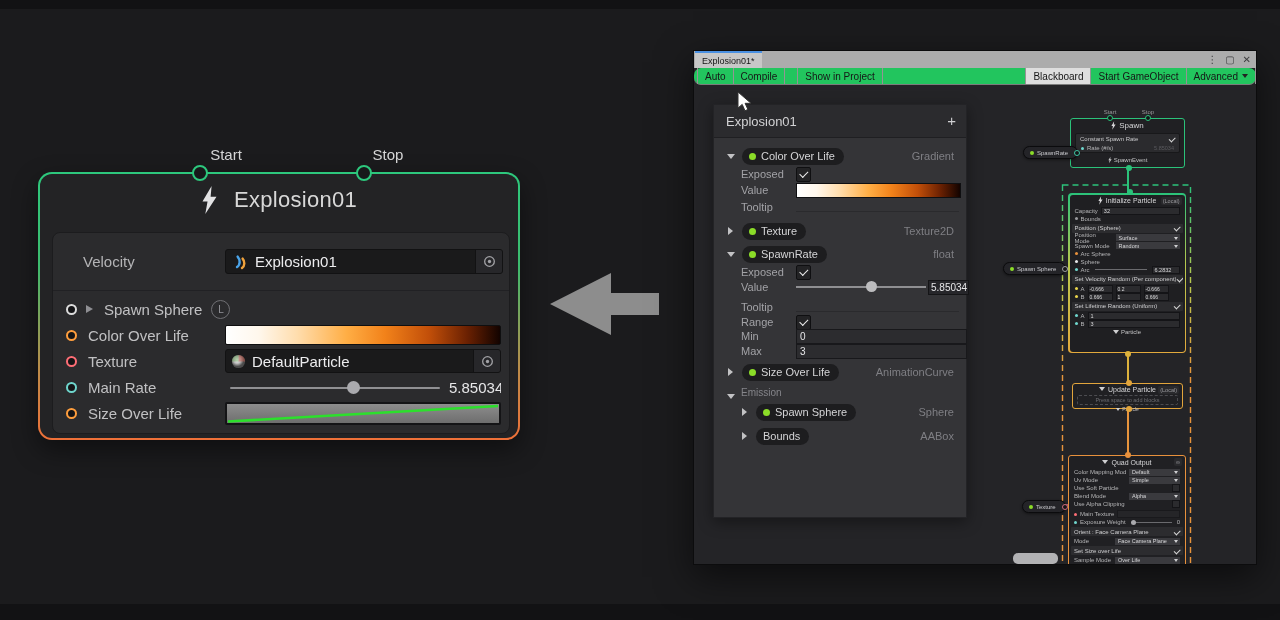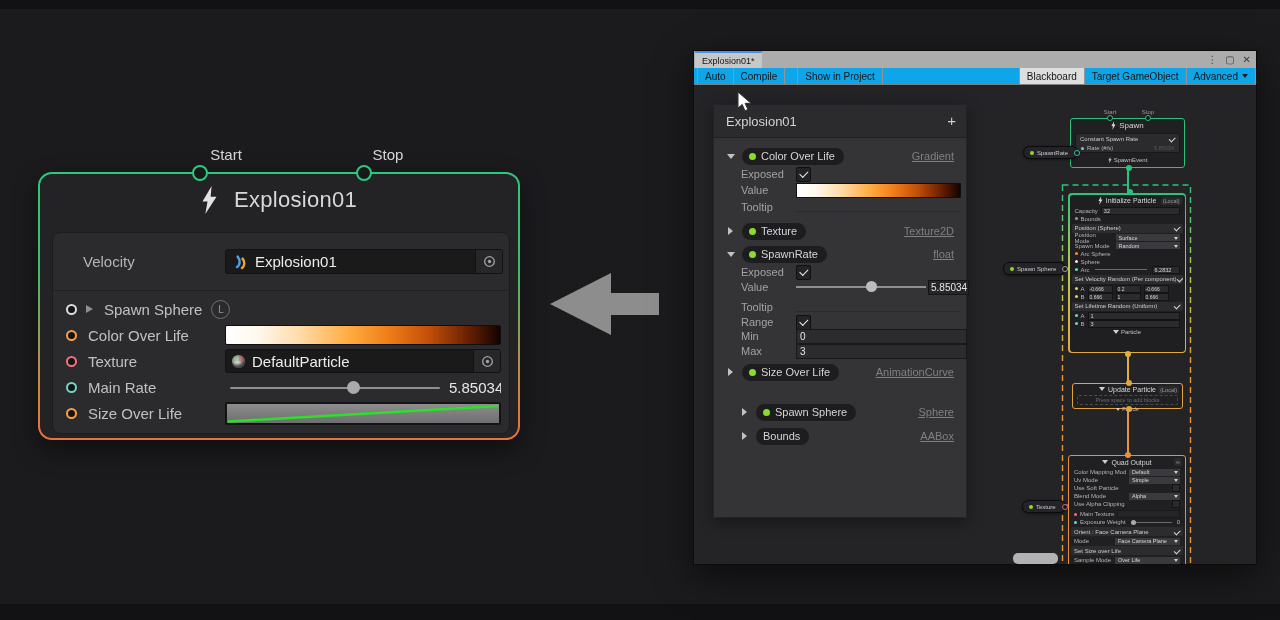--- a/index.html
+++ b/index.html
@@ -51,22 +51,22 @@
   .bigarrow{position:absolute;left:548px;top:271px;}
 
   
   .uwin{position:absolute;left:693px;top:50px;width:564px;height:515px;background:#232326;border:1px solid #0c0c0d;
         box-sizing:border-box;overflow:hidden;box-shadow:0 12px 34px rgba(0,0,0,.55);}
   .graphbg{position:absolute;left:0;top:34px;right:0;bottom:0;background:#242427;}
   .tabbar{position:absolute;left:0;top:0;width:100%;height:17px;background:#acacac;}
   .tab{position:absolute;left:1px;top:0;height:17px;background:#c7c7c7;border-top:2px solid #4a90e2;
        padding:0 7px;font-size:9px;color:#141414;display:flex;align-items:center;box-sizing:border-box;}
   .winctl{position:absolute;right:5px;top:0;height:17px;display:flex;align-items:center;gap:8px;font-size:10px;color:#3d3d3f;}
-  .toolbar{position:absolute;left:0;top:17px;width:100%;height:17px;background:#0ea5e9;border-bottom:1px solid #7d7d7d;
-           display:flex;align-items:stretch;font-size:10px;color:#161616;box-sizing:border-box;}
+  .toolbar{position:absolute;left:0;top:17px;width:100%;height:17px;background:#22c55e;border-bottom:1px solid #7d7d7d;
+           display:flex;align-items:stretch;font-size:10px;color:#161616;box-sizing:border-box;border-radius:7px;}
   .tbtn{display:flex;align-items:center;padding:0 7px;border-right:1px solid #949494;white-space:nowrap;}
   .tbtn.first{border-left:1px solid #949494;}
   .tbtn.on{background:#dedede;}
   .tb-right{margin-left:auto;display:flex;padding-left:25px;}
   .dd-arrow{width:0;height:0;border-left:3.5px solid transparent;border-right:3.5px solid transparent;border-top:4px solid #222;margin-left:4px;}
 
   
   .bb{position:absolute;left:19px;top:53px;width:254px;height:414px;background:#343437;border:1px solid #232326;
       box-sizing:border-box;z-index:5;box-shadow:0 4px 14px rgba(0,0,0,.4);}
   .bbhead{position:absolute;left:0;top:0;width:100%;height:33px;background:#2b2b2e;border-bottom:1px solid #1f1f22;box-sizing:border-box;}
@@ -74,21 +74,21 @@
   .bbadd{position:absolute;right:10px;top:7px;font-size:15px;color:#cfcfd2;}
   .bbrow{position:absolute;left:0;right:0;height:18px;display:flex;align-items:center;}
   .chev{width:0;height:0;position:absolute;}
   .chev.down{border-left:4px solid transparent;border-right:4px solid transparent;border-top:5px solid #c2c2c4;left:13px;}
   .chev.right{border-top:4px solid transparent;border-bottom:4px solid transparent;border-left:5px solid #c2c2c4;left:14px;}
   .chev.ind.right{left:28px;}
   .bbpill{display:flex;align-items:center;gap:5px;height:17px;background:#1d1d1f;border-radius:9px;
           padding:0 9px 0 7px;margin-left:28px;font-size:11px;color:#d4d4d6;}
   .bbpill.ind{margin-left:42px;}
   .gdot{width:7px;height:7px;border-radius:50%;background:#8bdc28;}
-  .bbtype{position:absolute;right:12px;font-size:11px;color:#7f7f84;text-decoration:underline;}
+  .bbtype{position:absolute;right:12px;font-size:11px;color:#7f7f84;}
   .bbsub{position:absolute;left:0;right:0;height:15px;}
   .bblabel{position:absolute;left:27px;top:1px;font-size:11px;color:#a2a2a6;}
   .bbcb{position:absolute;left:82px;top:0;width:13px;height:13px;background:#232325;border:1px solid #0f0f11;border-radius:2px;
         display:flex;align-items:center;justify-content:center;}
   .check{width:7px;height:3.5px;border-left:1.6px solid #ececec;border-bottom:1.6px solid #ececec;transform:rotate(-45deg) translate(0.5px,-1px);}
   .bbgrad{position:absolute;left:82px;top:0;width:163px;height:13px;border:1px solid #0f0f11;
     background:linear-gradient(90deg,#ffffff 0%,#fff7ec 12%,#ffddad 26%,#ffae45 44%,#f2821a 58%,#c24f09 74%,#6b2102 88%,#120300 100%);}
   .bbtrack{position:absolute;left:82px;top:6px;width:130px;height:2px;background:#8f8f92;}
   .bbknob{position:absolute;left:152px;top:1px;width:11px;height:11px;border-radius:50%;background:#bcbcbe;}
   .bbvbox{position:absolute;left:214px;top:0;width:35px;height:13px;background:#26262a;border:1px solid #151517;
@@ -261,21 +261,21 @@
     </div>
 
     <div class="toolbar">
       <span style="width:3px"></span>
       <span class="tbtn first">Auto</span>
       <span class="tbtn">Compile</span>
       <span style="width:12px"></span>
       <span class="tbtn first">Show in Project</span>
       <span class="tb-right">
         <span class="tbtn first on">Blackboard</span>
-        <span class="tbtn">Target GameObject</span>
+        <span class="tbtn">Start GameObject</span>
         <span class="tbtn">
           <span>Advanced</span>
           <span class="dd-arrow"></span>
         </span>
       </span>
     </div>
 
     <svg style="position:absolute;left:0;top:0;z-index:1" width="562" height="513" viewBox="0 0 562 513">
       <defs>
         <linearGradient id="sysg" x1="0" y1="134" x2="0" y2="330" gradientUnits="userSpaceOnUse">
@@ -372,20 +372,24 @@
 
       <div class="bbrow" style="top:258px">
         <span class="chev right"></span>
         <span class="bbpill">
           <span class="gdot"></span>
           <span>Size Over Life</span>
         </span>
         <span class="bbtype">AnimationCurve</span>
       </div>
 
+      <div class="bbrow" style="top:282px">
+        <span class="chev down"></span>
+        <span class="bbcat">Emission</span>
+      </div>
 
       <div class="bbrow" style="top:298px">
         <span class="chev ind right"></span>
         <span class="bbpill ind">
           <span class="gdot"></span>
           <span>Spawn Sphere</span>
         </span>
         <span class="bbtype">Sphere</span>
       </div>
 

